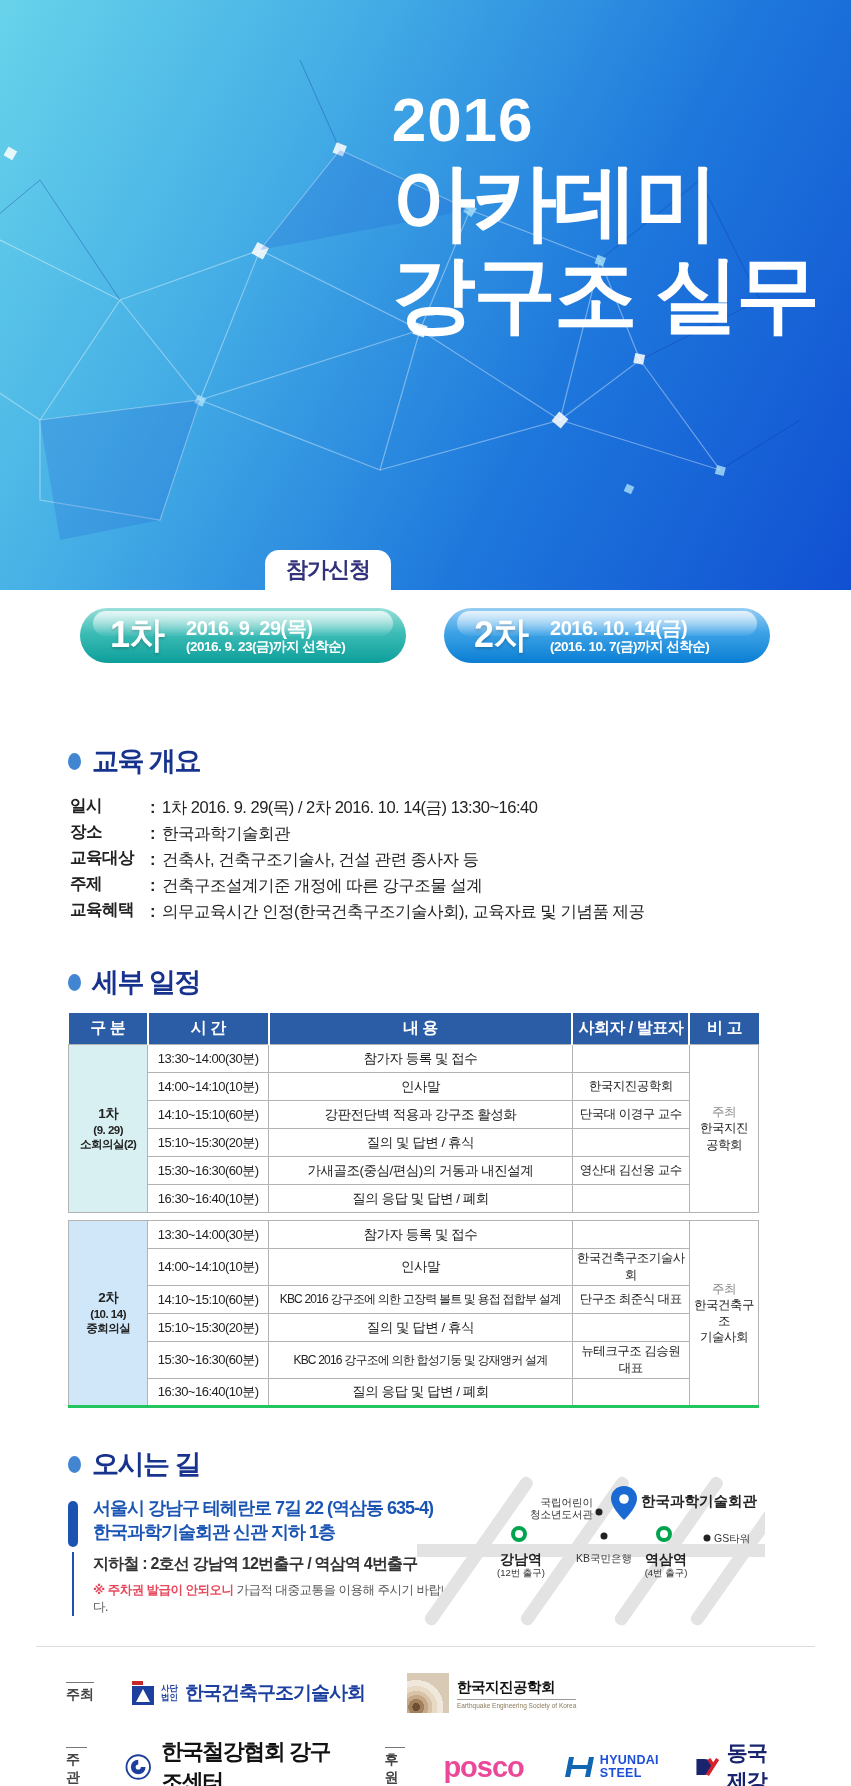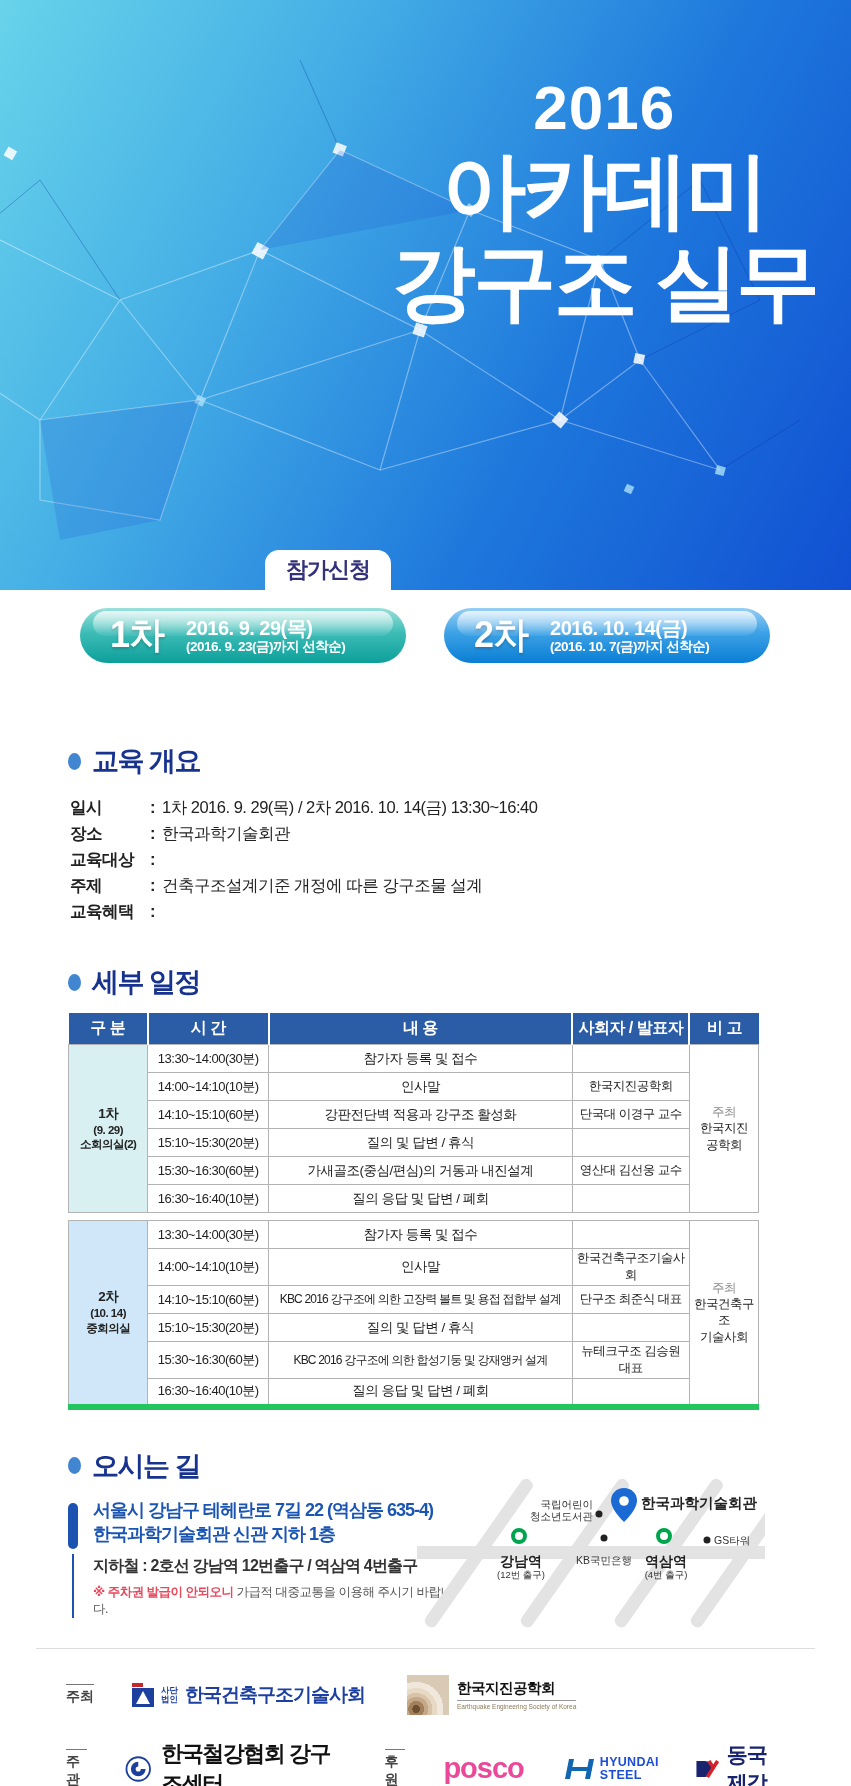--- a/index.html
+++ b/index.html
@@ -8,21 +8,21 @@
     width:851px; height:1786px; overflow:hidden;
     font-family:"Liberation Sans","DejaVu Sans",sans-serif;
     color:#222;
   }
 
   
   .hero {
     position:relative; height:590px; overflow:hidden;
     background:linear-gradient(118deg,#68d3ea 0%,#46b0e6 30%,#1e78dc 65%,#1150d2 100%);
   }
-  .hero-title { position:absolute; top:72px; right:34px; text-align:center; color:#fff; z-index:2; }
+  .hero-title { position:absolute; top:84px; right:34px; text-align:left; color:#fff; z-index:2; }
   .hero-year  { font-size:62px; font-weight:800; line-height:72px; letter-spacing:1px; }
   .hero-line  { font-size:84px; font-weight:800; line-height:92px; letter-spacing:-3px; }
   .apply-tab {
     position:absolute; bottom:0; left:265px; width:126px; height:40px; z-index:3;
     background:#fff; border-radius:14px 14px 0 0;
     display:flex; align-items:center; justify-content:center;
     font-size:22px; font-weight:800; color:#32317a; letter-spacing:-1px;
   }
   .net { position:absolute; inset:0; }
 
@@ -48,27 +48,27 @@
   
   .sec { margin-left:68px; margin-right:92px; }
   .sec-head { display:flex; align-items:center; gap:11px; }
   .sec-bullet { width:13px; height:17px; border-radius:50%; background:#4286d2; }
   .sec-title { font-size:27px; font-weight:800; color:#17338e; letter-spacing:-1.5px; }
 
   
   .overview { margin-top:80px; }
   .ov-items { margin-top:15px; margin-left:2px; }
   .ov-row { display:flex; font-size:16.5px; line-height:26px; color:#222; letter-spacing:-0.5px; }
-  .ov-label { width:76px; font-weight:800; text-align:justify; text-align-last:justify; }
+  .ov-label { width:76px; font-weight:800; text-align:justify; text-align-last:justify;font-family:Liberation Mono, monospace; }
   .ov-colon { font-weight:700; margin:0 7px 0 4px; }
 
   
   .schedule { margin-top:40px; }
   table.sched { width:100%; margin-top:13px; border-collapse:collapse; table-layout:fixed;
-                border-bottom:6px solid #22c55e; }
+                border-bottom:3px solid #22c55e; }
   col.c-group { width:11.5%; } col.c-time { width:17.5%; } col.c-content { width:44%; }
   col.c-speaker { width:17%; } col.c-note { width:10%; }
   .sched th {
     background:#2b5ca6; color:#fff; font-size:16px; font-weight:800;
     padding:5px 0; border:2px solid #fff; border-top:0; border-bottom:0; letter-spacing:-0.5px;
   }
   .sched th:first-child { border-left:0; } .sched th:last-child { border-right:0; }
   .sched td {
     border:1px solid #b3b3b3; height:28px; padding:1px 4px;
     text-align:center; vertical-align:middle; font-size:13.5px; color:#222; letter-spacing:-0.5px;
@@ -208,29 +208,31 @@
         <span class="ov-value">1차 2016. 9. 29(목) / 2차 2016. 10. 14(금)  13:30~16:40</span>
     </div>
     <div class="ov-row">
       <span class="ov-label">장소</span>
         <span class="ov-colon">:</span>
         <span class="ov-value">한국과학기술회관</span>
     </div>
     <div class="ov-row">
       <span class="ov-label">교육대상</span>
         <span class="ov-colon">:</span>
+        <span class="ov-value">건축사, 건축구조기술사, 건설 관련 종사자 등</span>
     </div>
     <div class="ov-row">
       <span class="ov-label">주제</span>
         <span class="ov-colon">:</span>
         <span class="ov-value">건축구조설계기준 개정에 따른 강구조물 설계</span>
     </div>
     <div class="ov-row">
       <span class="ov-label">교육혜택</span>
         <span class="ov-colon">:</span>
+        <span class="ov-value">의무교육시간 인정(한국건축구조기술사회), 교육자료 및 기념품 제공</span>
     </div>
   </div>
 </div>
 
 <div class="sec schedule">
   <div class="sec-head">
     <span class="sec-bullet"></span>
     <span class="sec-title">세부 일정</span>
   </div>
   <table class="sched">

